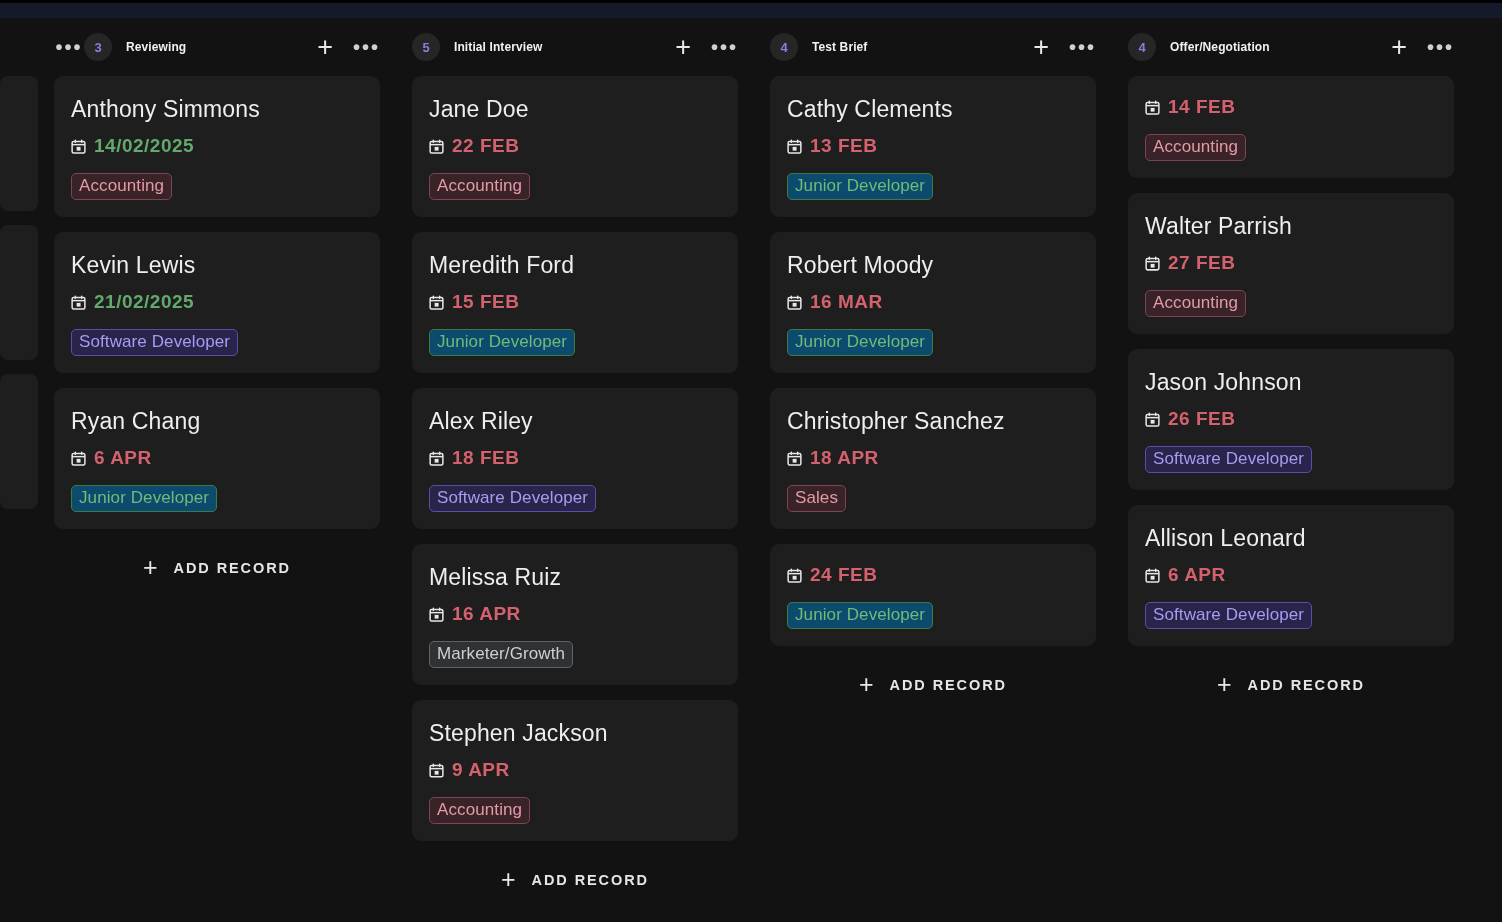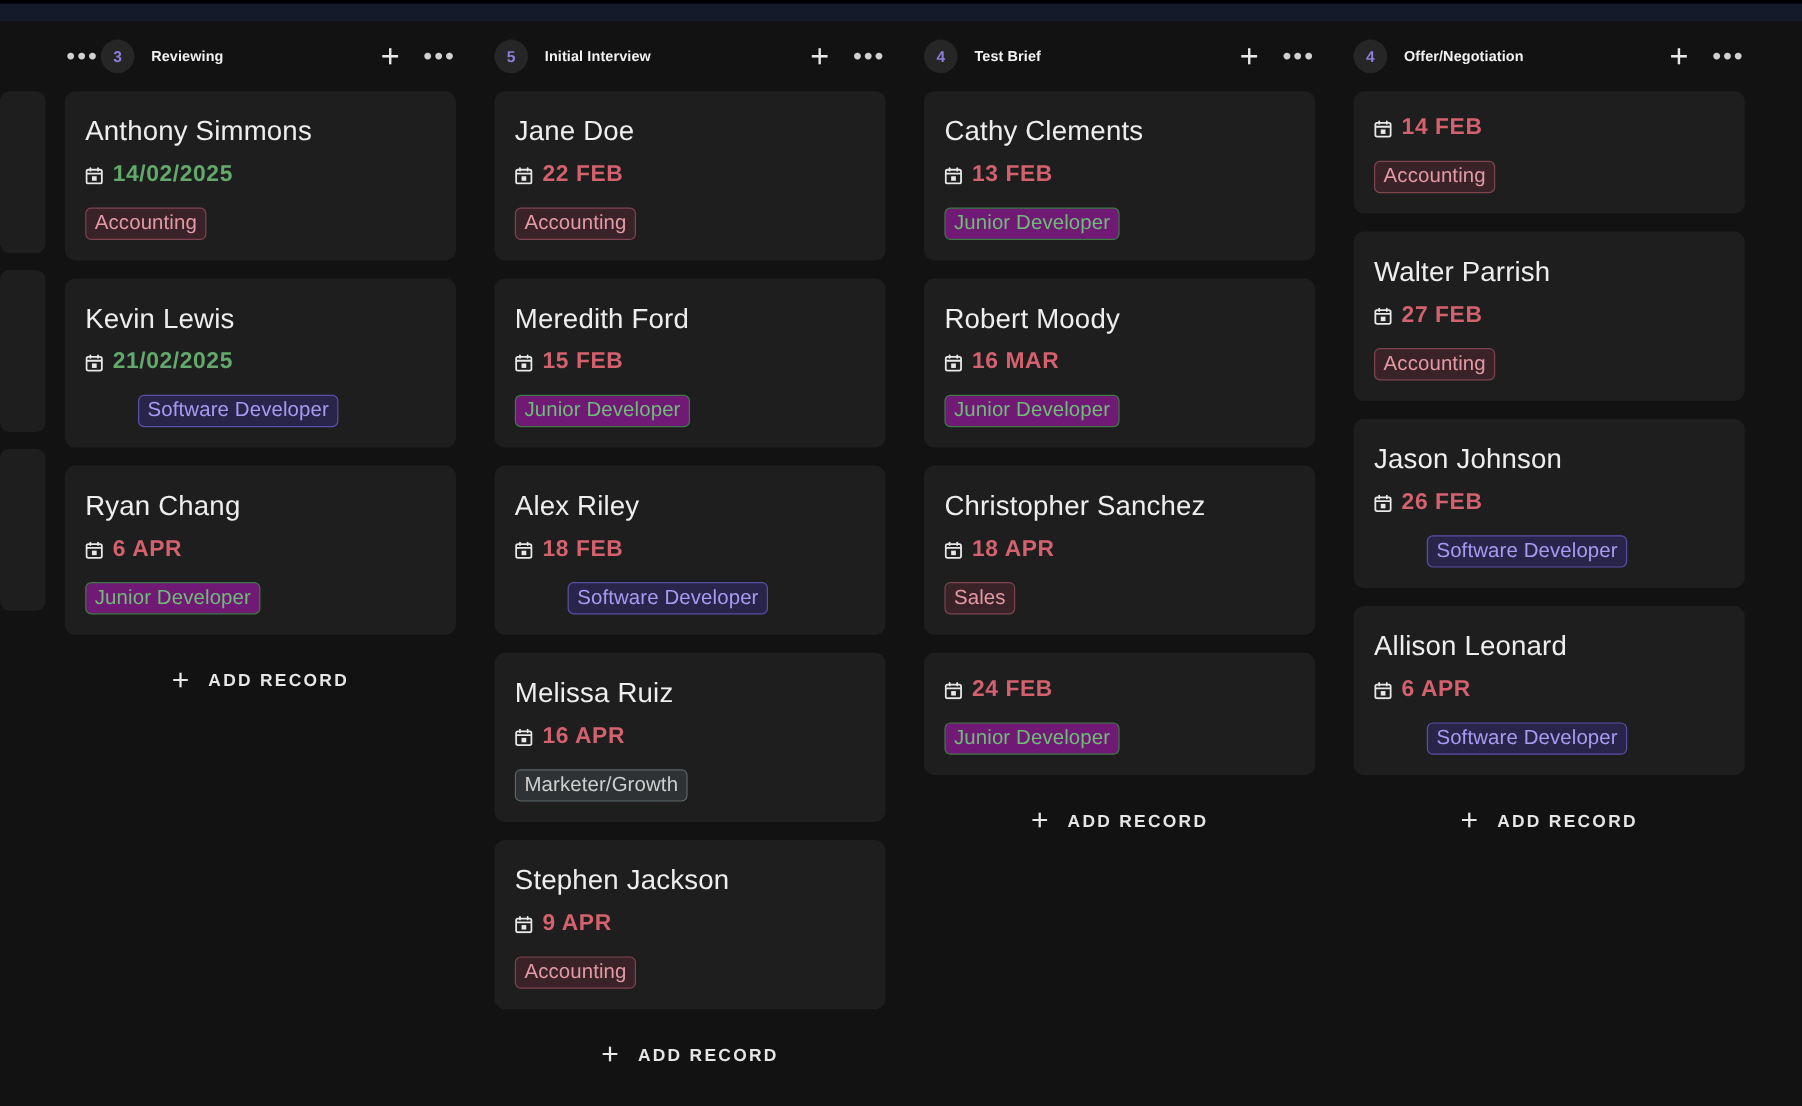--- a/index.html
+++ b/index.html
@@ -166,25 +166,24 @@
   }
   .tag-pink {
     color: #e39aa4;
     background: #3a2328;
     border-color: #7e4450;
   }
   .tag-purple {
     color: #a79af0;
     background: #29254a;
     border-color: #5a4fa8;
-    margin-left: 44px;
   }
   .tag-green {
     color: #6fbb78;
-    background: #701a75;
+    background: #0c4a6e;
     border-color: #3d7a47;
   }
   .tag-gray {
     color: #cfcfcf;
     background: #2e3234;
     border-color: #5c6467;
   }
 
   
   .add-record {

